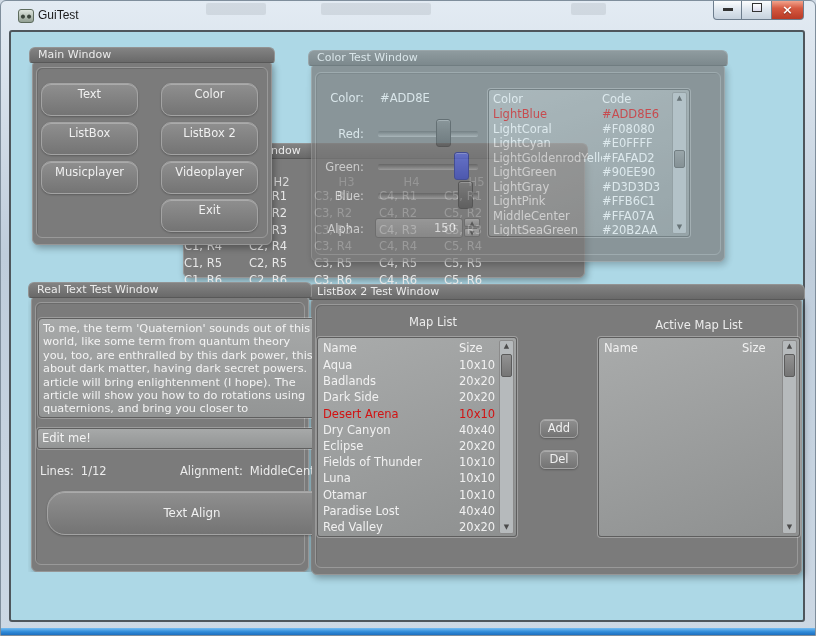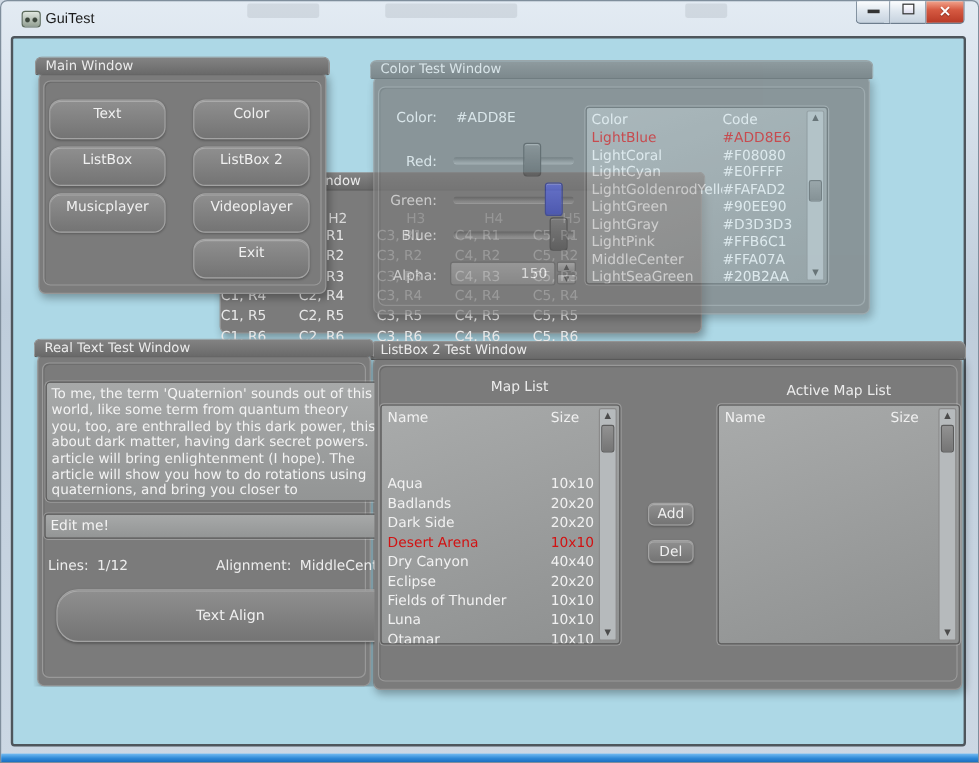--- a/index.html
+++ b/index.html
@@ -88,21 +88,21 @@
   #color-head .ccode{position:absolute;left:113px;}
   #color-rows{position:absolute;left:0;top:17px;right:18px;bottom:0;}
   .crow{position:relative;height:14.5px;white-space:nowrap;}
   .crow .cname{position:absolute;left:4px;width:109px;overflow:hidden;white-space:nowrap;}
   .crow .ccode{position:absolute;left:113px;white-space:nowrap;}
 
   
   .maplist-title{z-index:4;text-align:center;}
   #map-head .mname{position:absolute;left:5px;top:3px;}
   #map-head .msize{position:absolute;left:141px;top:3px;}
-  #map-rows{position:absolute;left:0;top:20px;right:18px;bottom:0;margin-top:38px;}
+  #map-rows{position:absolute;left:0;top:20px;right:18px;bottom:0;}
   .mrow{position:relative;height:16.2px;white-space:nowrap;}
   .mrow .mname{position:absolute;left:5px;width:131px;overflow:hidden;}
   .mrow .msize{position:absolute;left:141px;}
   .smallbtn{width:38px;height:19px;border-radius:5px;line-height:17px;font-size:11.5px;}
 
   
   #textwin{overflow:hidden;}
   .textarea{position:absolute;z-index:4;left:10px;top:36px;width:300px;height:100px;box-sizing:border-box;
         background:linear-gradient(#a7a9a9,#939595);border:1px solid #5f5f5f;border-radius:4px;
         box-shadow:0 0 0 1px rgba(255,255,255,.25);color:#f3f3f3;font-size:11.3px;line-height:13.4px;

